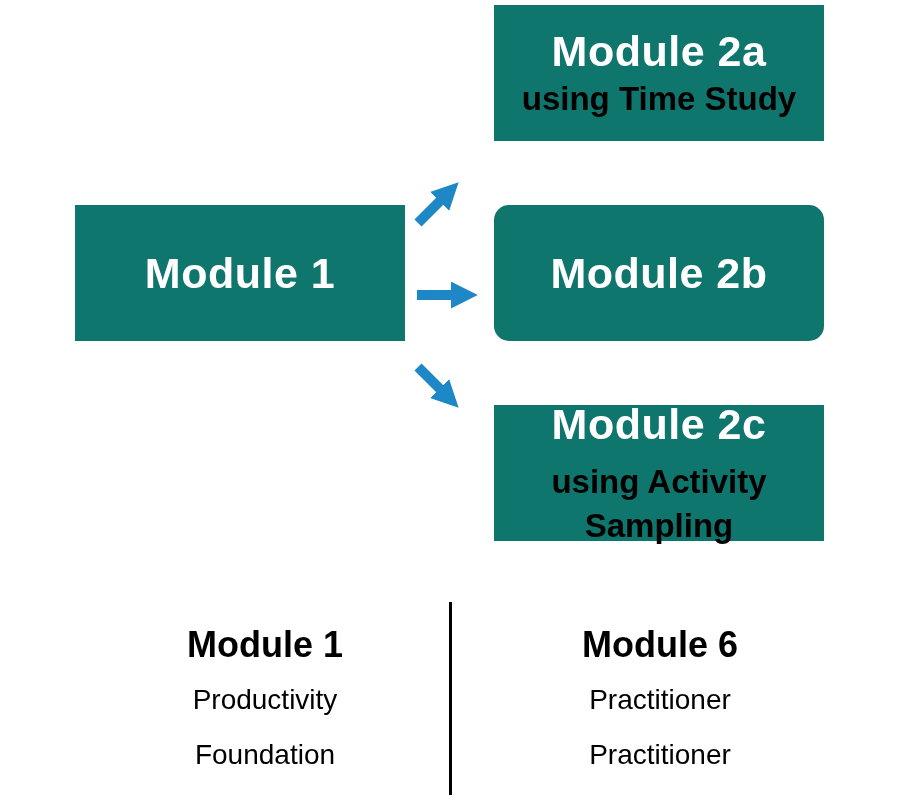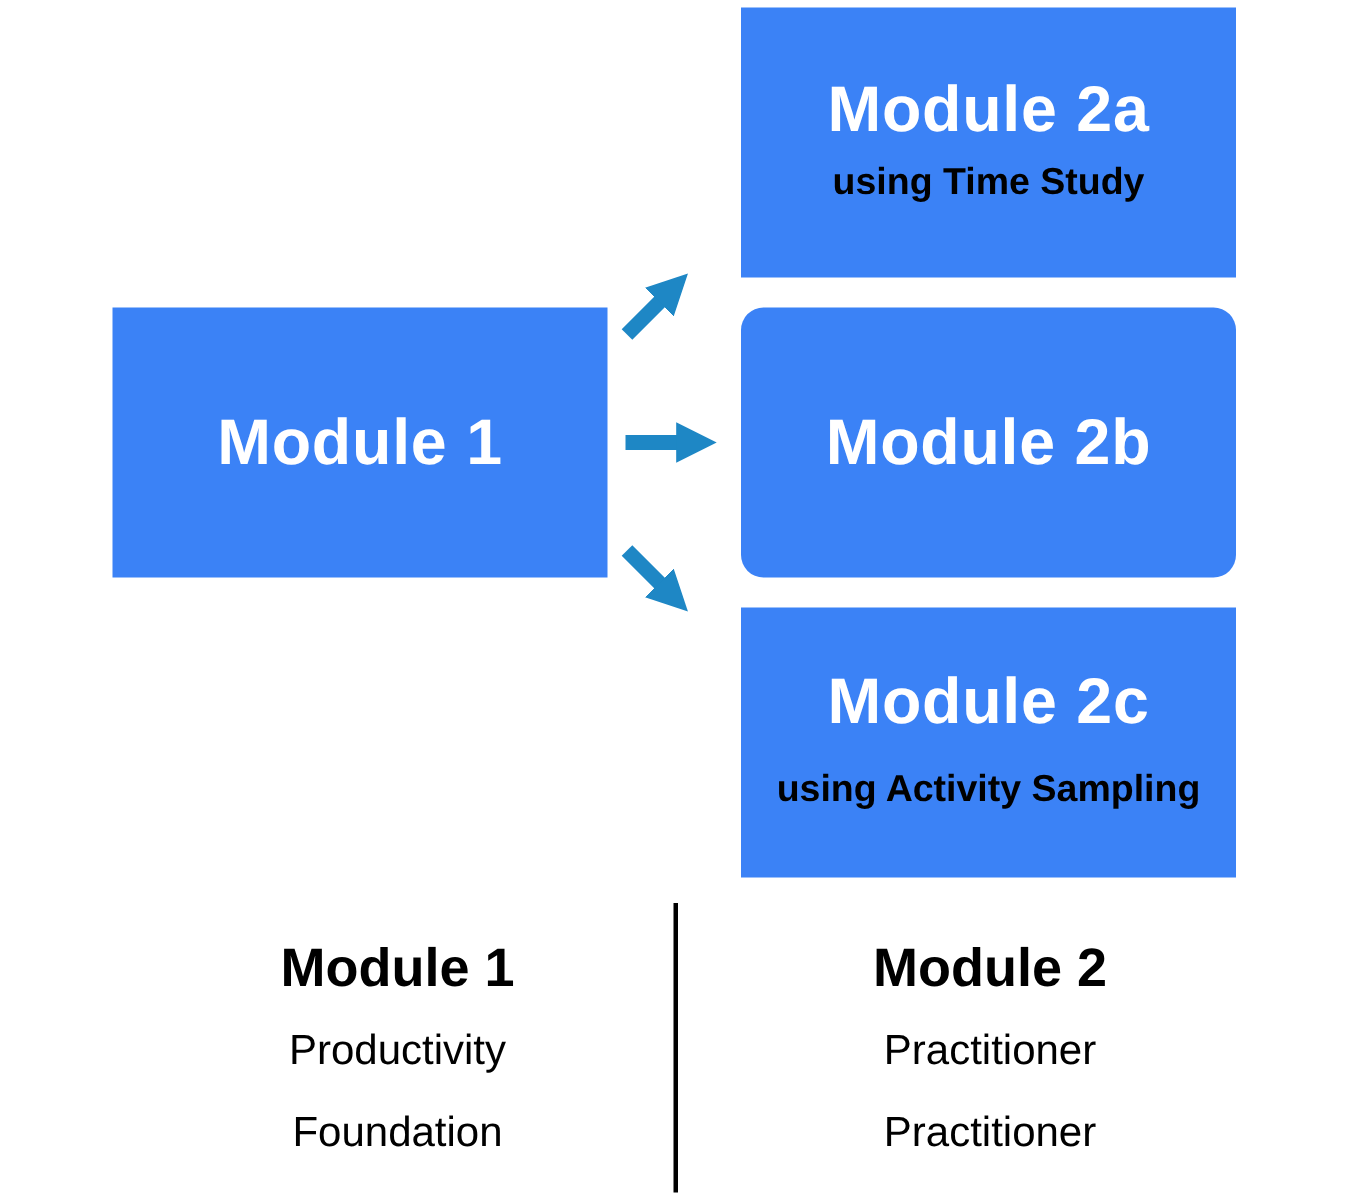--- a/index.html
+++ b/index.html
@@ -11,41 +11,41 @@
   .canvas {
     position: relative;
     width: 900px;
     height: 800px;
     background: #ffffff;
     overflow: hidden;
   }
   .box {
     position: absolute;
     width: 330px;
-    height: 180px;
-    background: #3b82f6;
+    height: 136px;
+    background: #0f766e;
     display: flex;
     flex-direction: column;
     justify-content: center;
     align-items: center;
     text-align: center;
     box-sizing: border-box;
     padding: 0 14px;
   }
   .box-title {
     color: #ffffff;
     font-weight: 700;
     font-size: 43px;
     line-height: 52px;
     letter-spacing: 0.5px;
   }
   .box-sub {
     color: #000000;
     font-weight: 700;
-    font-size: 25px;
+    font-size: 33px;
     line-height: 44px;
   }
   .box-sub sup {
     font-size: 0.58em;
     vertical-align: 14px;
     line-height: 0;
   }
   #box-module1  { left: 75px;  top: 205px; }
   #box-module2a { left: 494px; top: 5px;   }
   #box-module2b { left: 494px; top: 205px; border-radius: 15px; }
@@ -123,18 +123,18 @@
 
   <div class="divider"></div>
 
   <div class="legend-block" id="legend-left">
     <div class="legend-heading">Module 1</div>
     <div class="legend-line">Productivity</div>
     <div class="legend-line">Foundation</div>
   </div>
 
   <div class="legend-block" id="legend-right">
-    <div class="legend-heading">Module 2</div>
+    <div class="legend-heading">Module 6</div>
     <div class="legend-line">Practitioner</div>
     <div class="legend-line">Practitioner</div>
   </div>
 
 </div>
 
 </body></html>

